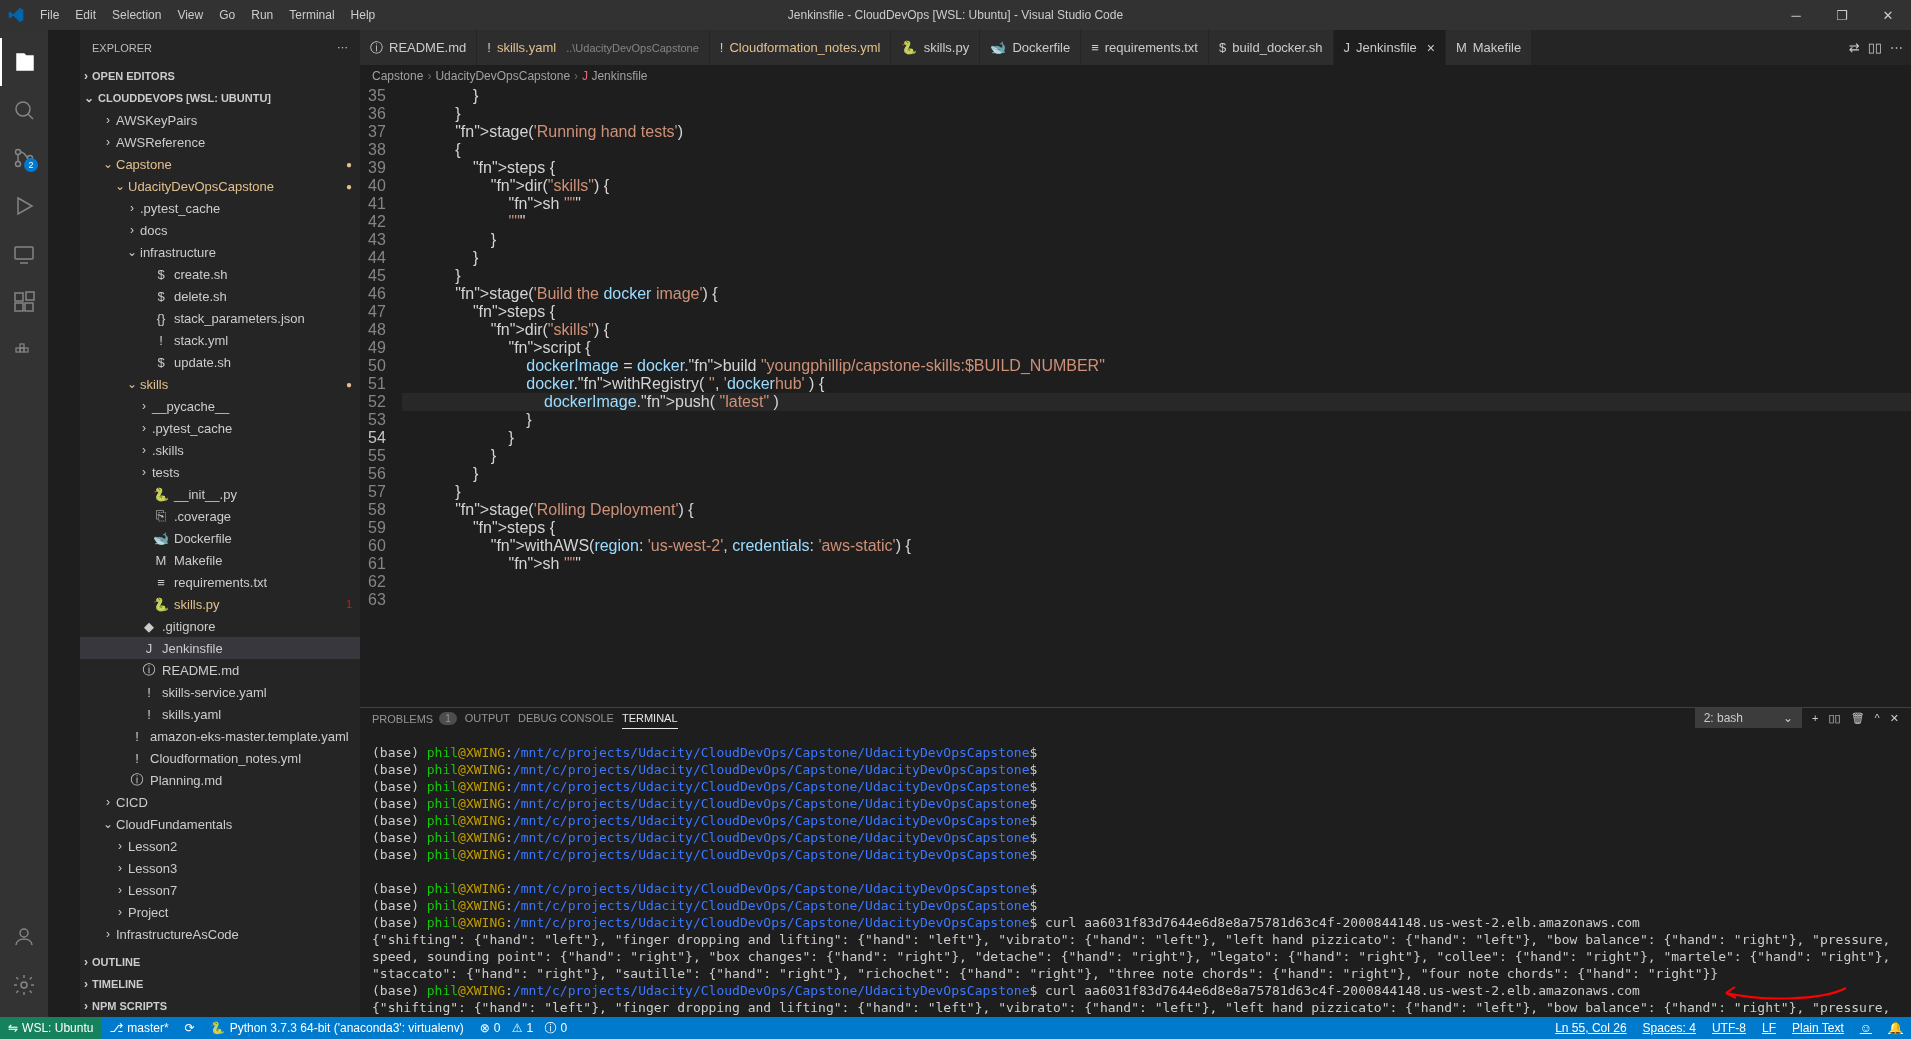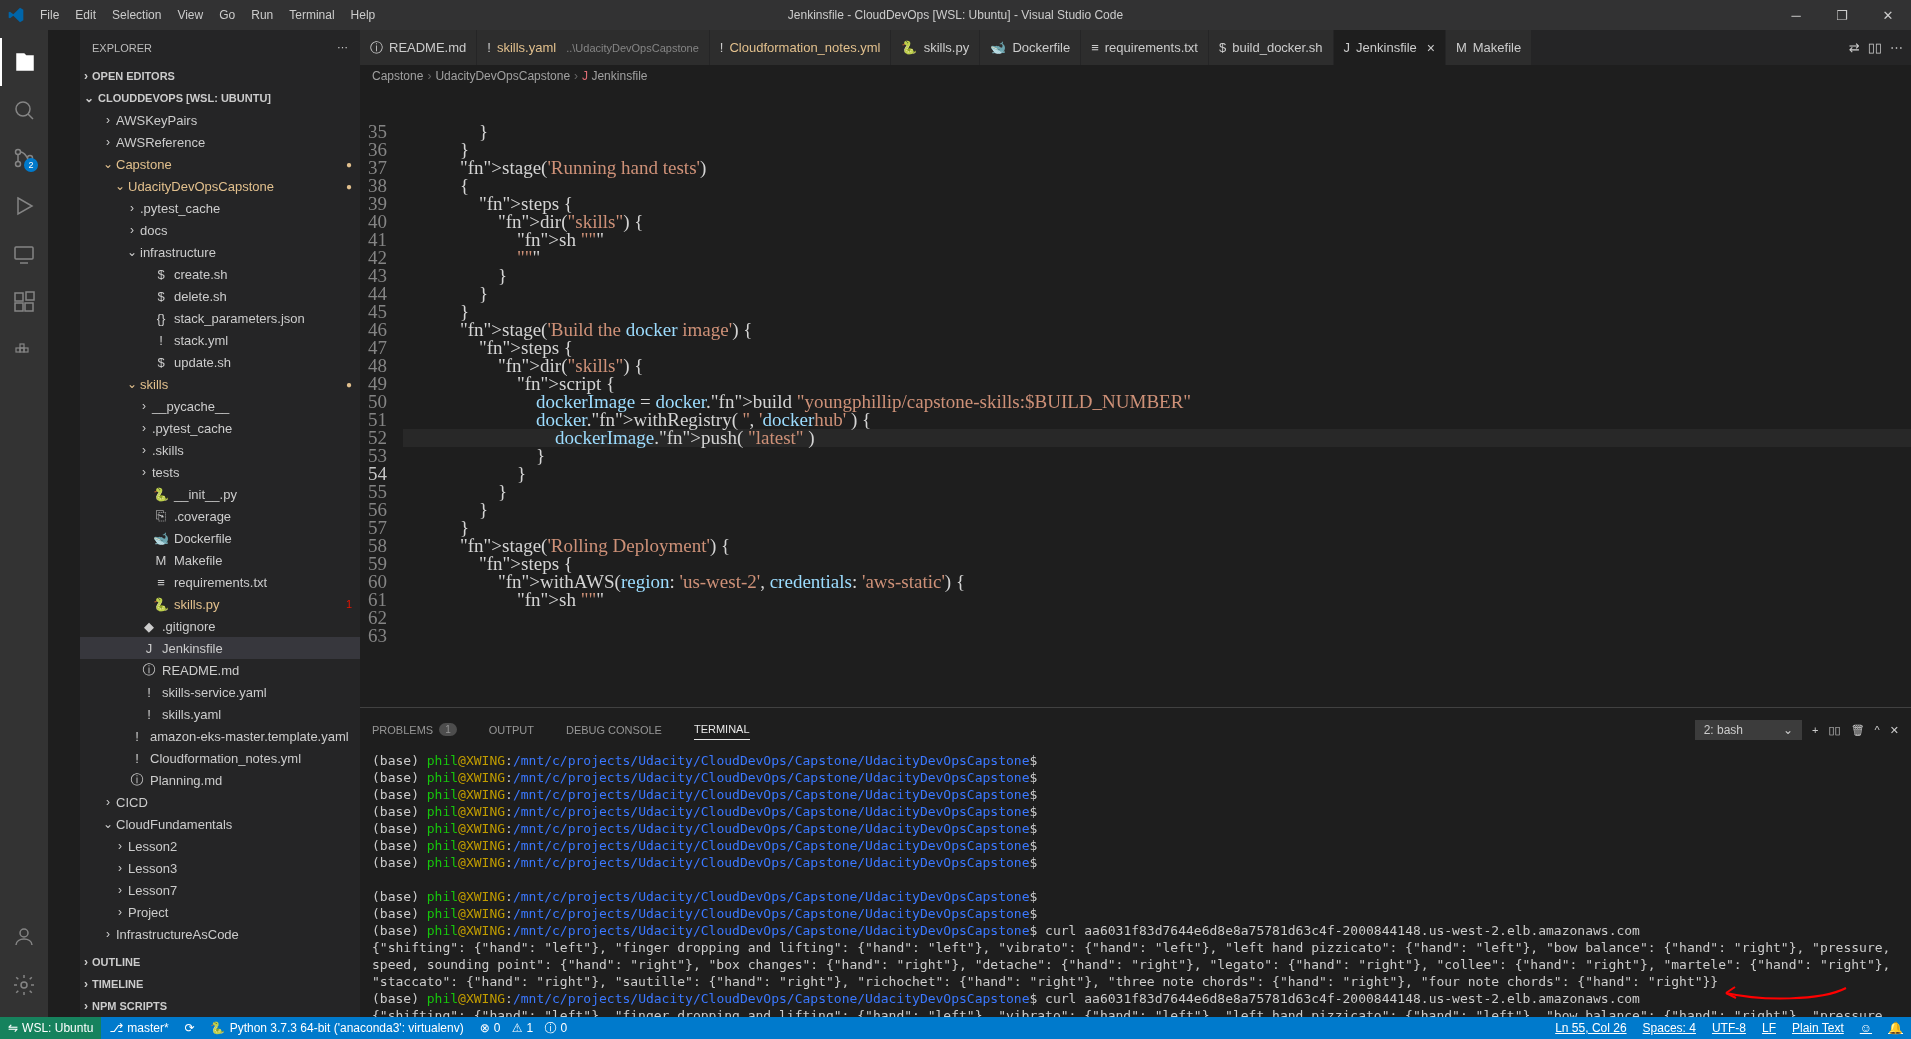--- a/index.html
+++ b/index.html
@@ -36,38 +36,38 @@
 .tab.active { background: #1e1e1e; }
 .tab .icon { font-size: 13px; }
 .tab .close { margin-left: 4px; cursor: pointer; font-size: 14px; color: #cccccc; }
 .tab.mod .label { color: #e2c08d; }
 .tab .sub { color: #858585; font-size: 11px; margin-left: 4px; }
 .tab-actions { margin-left: auto; display: flex; gap: 8px; padding: 0 8px; color: #cccccc; }
 .tab-actions span { cursor: pointer; }
 .breadcrumbs { height: 22px; display: flex; align-items: center; padding: 0 12px; font-size: 12px; color: #a0a0a0; gap: 4px; }
 .breadcrumbs .crumb { cursor: pointer; }
 .breadcrumbs .sep { color: #666; }
-.code-area { flex: 1; display: flex; overflow: hidden; font-family: Liberation Serif, serif; font-size: 19px; line-height: 18px; margin-top: 36px; }
+.code-area { flex: 1; display: flex; overflow: hidden; font-family: Liberation Sans, sans-serif; font-size: 16px; line-height: 18px; }
 .gutter { background: #1e1e1e; color: #858585; text-align: right; padding: 0 16px 0 8px; user-select: none; }
 .gutter .ln { height: 18px; }
 .gutter .ln.current { color: #c6c6c6; }
 .code { flex: 1; overflow: hidden; color: #d4d4d4; position: relative; }
 .code-line { height: 18px; white-space: pre; }
 .code-line.current { background: #282828; }
 .str { color: #ce9178; }
 .var { color: #9cdcfe; }
 .panel { height: 310px; background: #1e1e1e; border-top: 1px solid #414141; display: flex; flex-direction: column; }
-.panel-tabs { height: 32px; display: flex; align-items: flex-end; padding: 0 12px; gap: 32px; font-size: 11px; }
+.panel-tabs { height: 32px; display: flex; align-items: flex-start; padding: 0 12px; gap: 8px; font-size: 11px; }
 .panel-tab { color: #969696; cursor: pointer; text-transform: uppercase; display: flex; align-items: center; gap: 6px; padding: 4px 0; }
 .panel-tab.active { color: #e7e7e7; border-bottom: 1px solid #e7e7e7; }
 .panel-tab .count { background: #4d4d4d; border-radius: 8px; font-size: 10px; padding: 1px 6px; }
 .panel-actions { margin-left: auto; display: flex; align-items: center; gap: 10px; color: #cccccc; }
 .panel-actions .dropdown { background: #3c3c3c; border: 1px solid #3c3c3c; color: #cccccc; padding: 2px 8px; display: flex; align-items: center; gap: 40px; cursor: pointer; font-size: 12px; }
 .panel-actions span { cursor: pointer; }
-.terminal { flex: 1; overflow: hidden; font-family: Consolas, monospace; font-size: 13px; line-height: 17px; padding: 4px 12px; color: #cccccc; margin-top: 8px; }
+.terminal { flex: 1; overflow: hidden; font-family: Consolas, monospace; font-size: 13px; line-height: 17px; padding: 4px 12px; color: #cccccc; }
 .term-line { white-space: pre-wrap; word-break: break-all; }
 .t-base { color: #cccccc; }
 .t-user { color: #16c60c; }
 .t-at { color: #c19c00; }
 .t-host { color: #c19c00; }
 .t-path { color: #3b78ff; }
 .t-dollar { color: #cccccc; }
 .statusbar { height: 22px; background: #007acc; display: flex; align-items: center; font-size: 12px; color: #ffffff; }
 .status-item { padding: 0 8px; display: flex; align-items: center; gap: 4px; cursor: pointer; height: 100%; }
 .status-item.remote { background: #16825d; padding: 0 8px; }

